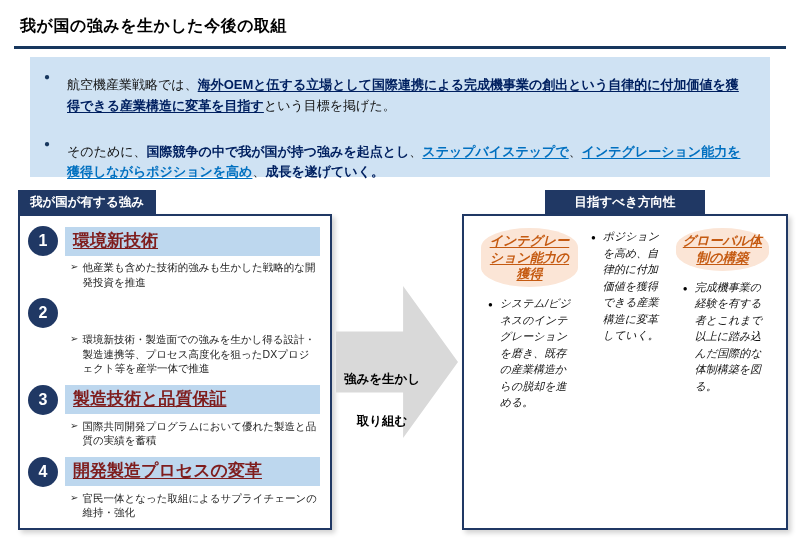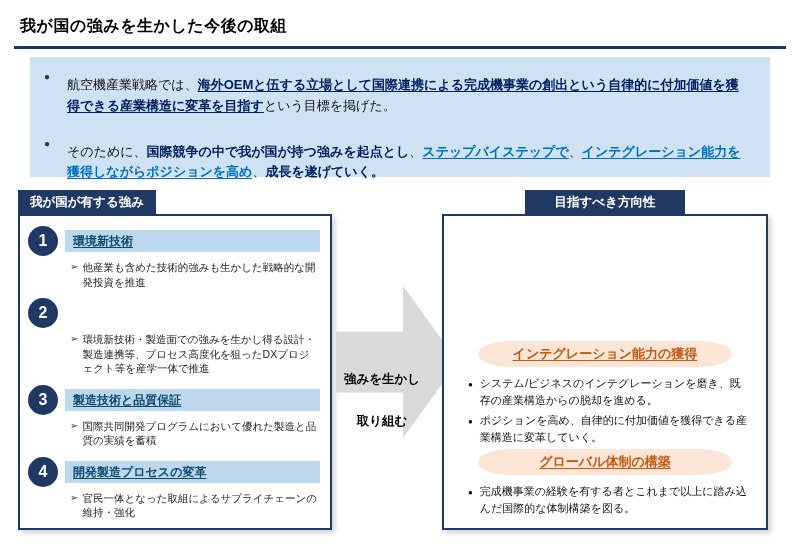--- a/index.html
+++ b/index.html
@@ -23,45 +23,45 @@
   .bullet-row{display:flex;gap:9px;margin:0 0 9px 0;}
   .dot{color:#17375e;font-size:10px;padding-top:4px;flex:0 0 auto;}
   .bullet-text{margin:8px;font-size:13px;line-height:1.6;color:#111;}
   .seg-normal{font-weight:normal;color:#111;}
   .seg-em{font-weight:bold;color:#002060;text-decoration:underline;text-underline-offset:2px;}
   .seg-blue{font-weight:bold;color:#0070c0;text-decoration:underline;text-underline-offset:2px;}
   .seg-bold{font-weight:bold;color:#002060;}
 
   .panel{position:absolute;top:190px;}
   .panel-left{left:18px;width:314px;}
-  .panel-right{left:442px;width:326px;}
+  .panel-right{left:462px;width:326px;}
   .panel-header{
     background:#203864;color:#fff;font-weight:bold;font-size:12.5px;
     padding:4px 12px;display:inline-block;line-height:1.3;
   }
   .panel-right .panel-header{display:block;width:fit-content;margin:0 auto;padding:4px 30px;}
   .panel-box{
     border:2px solid #203864;background:#fff;height:316px;box-sizing:border-box;
     box-shadow:3px 3px 5px rgba(0,0,0,.18);
   }
   .panel-left .panel-box{padding:10px 10px 6px 8px;}
   .panel-right .panel-box{
-    padding:10px 14px;display:flex;flex-direction:column;justify-content:flex-end;
+    padding:10px 14px;display:flex;justify-content:center;font-style:italic;
   }
 
   .strength-item{margin-bottom:9px;}
   .strength-head{display:flex;align-items:center;}
   .num-circle{
     width:30px;height:30px;border-radius:50%;background:#203864;color:#fff;
     font-weight:bold;font-size:16px;display:flex;align-items:center;justify-content:center;
     flex:0 0 auto;margin-right:7px;
   }
   .strength-title{
-    flex:1;background:#bdd7ee;padding:3px 8px;font-weight:bold;font-size:12px;
-    color:#0c4a6e;text-decoration:underline;text-underline-offset:2px;line-height:1.35;
+    flex:1;background:#bdd7ee;padding:3px 8px;font-weight:bold;font-size:17px;
+    color:#7f1d1d;text-decoration:underline;text-underline-offset:2px;line-height:1.35;
   }
   .strength-desc{
     display:flex;gap:4px;margin:4px 2px 0 42px;font-size:10.5px;line-height:1.38;color:#222;
   }
   .arrow-bullet{flex:0 0 auto;color:#333;font-size:10px;}
 
   .big-arrow{
     position:absolute;left:336px;top:286px;width:122px;height:152px;background:#d9d9d9;
     clip-path:polygon(0 30%,55% 30%,55% 0,100% 50%,55% 100%,55% 70%,0 70%);
   }

